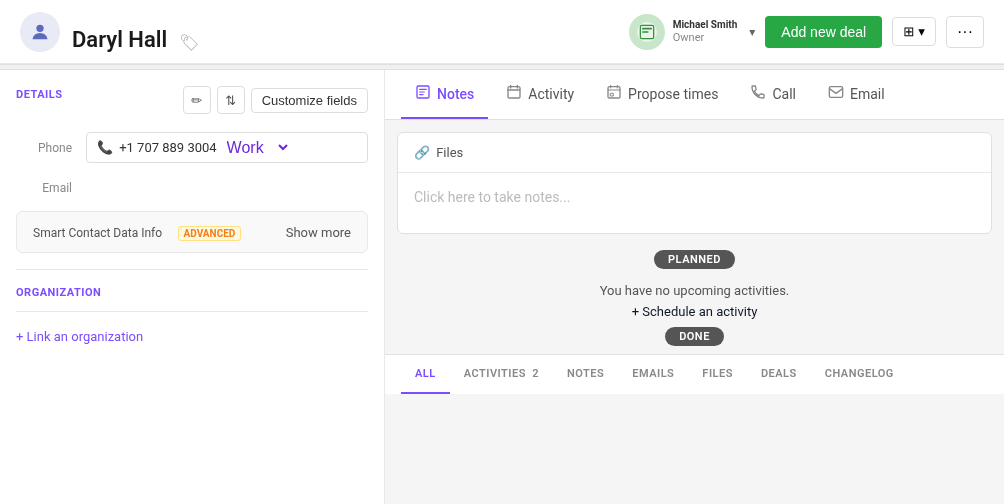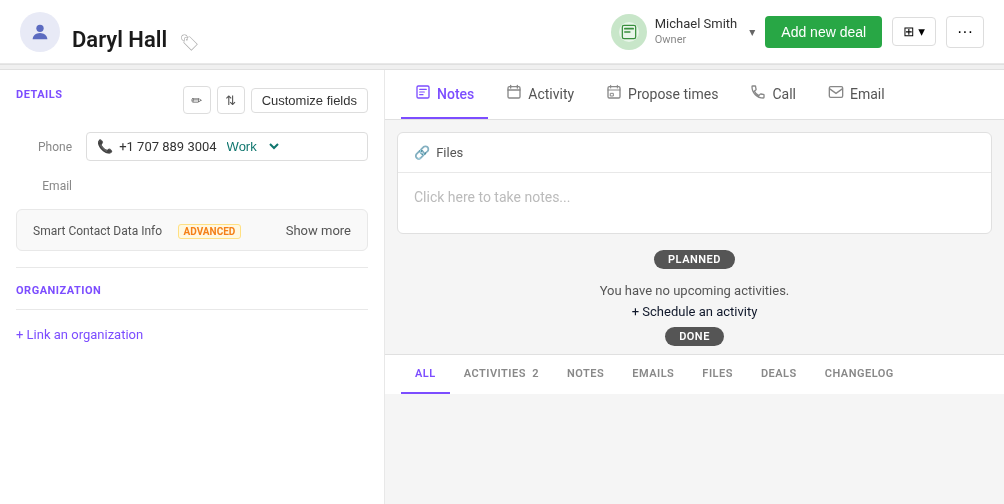--- a/index.html
+++ b/index.html
@@ -8,21 +8,21 @@
     
     .header { display: flex; align-items: center; justify-content: space-between; background: #fff; padding: 0 20px; height: 64px; border-bottom: 1px solid #e8e8e8; }
     .header-left { display: flex; align-items: flex-end; gap: 12px; }
     .avatar { width: 40px; height: 40px; border-radius: 50%; background: #e8eaf6; display: flex; align-items: center; justify-content: center; color: #5c6bc0; font-size: 18px; }
     .contact-name { font-size: 22px; font-weight: 600; color: #1a1a1a; }
     .tag-icon { color: #aaa; font-size: 16px; cursor: pointer; }
     .header-right { display: flex; align-items: center; gap: 10px; }
     .user-info { display: flex; align-items: center; gap: 8px; }
     .user-avatar { width: 36px; height: 36px; border-radius: 50%; background: #c8e6c9; display: flex; align-items: center; justify-content: center; color: #388e3c; font-size: 13px; font-weight: 600; }
     .user-details { line-height: 1.3; }
-    .user-name { font-size: 13px; font-weight: 400; }
+    .user-name { font-size: 10px; font-weight: 700; }
     .user-role { font-size: 11px; color: #888; }
     .dropdown-arrow { color: #666; font-size: 12px; cursor: pointer; margin-left: 4px; }
     .btn-add-deal { background: #28a745; color: #fff; border: none; padding: 8px 16px; border-radius: 4px; font-size: 14px; font-weight: 500; cursor: pointer; }
     .btn-view { background: #fff; border: 1px solid #ddd; border-radius: 4px; padding: 6px 10px; cursor: pointer; display: flex; align-items: center; gap: 4px; }
     .btn-more { background: #fff; border: 1px solid #ddd; border-radius: 4px; padding: 6px 10px; cursor: pointer; font-size: 16px; }
 
     
     .header-divider { height: 6px; background: #f0f0f0; border-top: 1px solid #e0e0e0; border-bottom: 1px solid #e0e0e0; }
 
     
@@ -32,21 +32,21 @@
     .left-panel { width: 385px; min-width: 385px; background: #fff; border-right: 1px solid #e8e8e8; overflow-y: auto; padding: 16px; }
     .section-title { font-size: 11px; font-weight: 700; color: #7c4dff; letter-spacing: 0.5px; text-transform: uppercase; margin-bottom: 12px; }
     .details-header { display: flex; align-items: center; justify-content: space-between; margin-bottom: 14px; }
     .details-actions { display: flex; align-items: center; gap: 6px; }
     .icon-btn { width: 28px; height: 28px; border: 1px solid #ddd; border-radius: 4px; background: #fff; display: flex; align-items: center; justify-content: center; cursor: pointer; font-size: 13px; color: #555; }
     .btn-customize { border: 1px solid #ddd; border-radius: 4px; background: #fff; padding: 4px 10px; font-size: 13px; cursor: pointer; color: #333; }
 
     .field-row { display: flex; align-items: center; margin-bottom: 10px; padding: 4px 0; }
     .field-label { width: 70px; font-size: 12px; color: #888; flex-shrink: 0; text-align: right; padding-right: 14px; }
     .field-value { display: flex; align-items: center; gap: 6px; border: 1px solid #ddd; border-radius: 4px; padding: 5px 10px; background: #fff; font-size: 13px; flex: 1; }
-    .field-value select { border: none; background: transparent; font-size: 13px; color: #0f766e; cursor: pointer; outline: none; }
+    .field-value select { border: none; background: transparent; font-size: 16px; color: #6d28d9; cursor: pointer; outline: none; }
     .phone-icon { font-size: 13px; color: #555; }
 
     .smart-contact-box { background: #f9f9f9; border: 1px solid #e8e8e8; border-radius: 6px; padding: 12px 16px; margin-top: 12px; display: flex; align-items: center; justify-content: space-between; }
     .smart-label { font-size: 12px; color: #555; }
     .badge-advanced { background: #fff8e1; color: #f57f17; border: 1px solid #ffe082; border-radius: 3px; font-size: 10px; font-weight: 700; padding: 1px 5px; margin-left: 12px; }
     .show-more { color: #555; font-size: 13px; cursor: pointer; }
 
     .divider { border: none; border-top: 1px solid #e8e8e8; margin: 16px 0; }
 
     .org-title { font-size: 11px; font-weight: 700; color: #7c4dff; letter-spacing: 0.5px; text-transform: uppercase; margin-bottom: 12px; }

